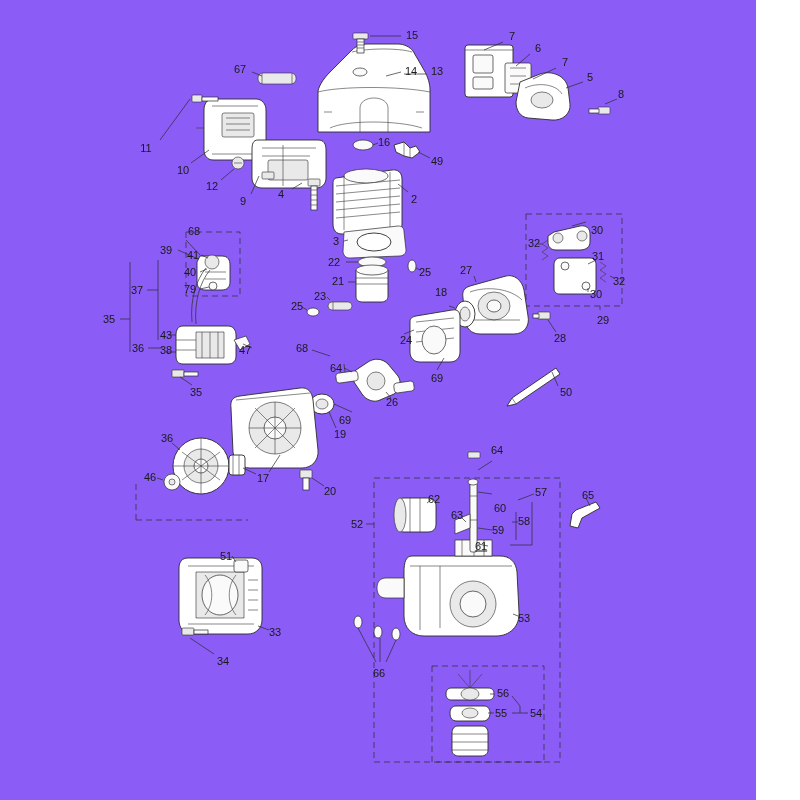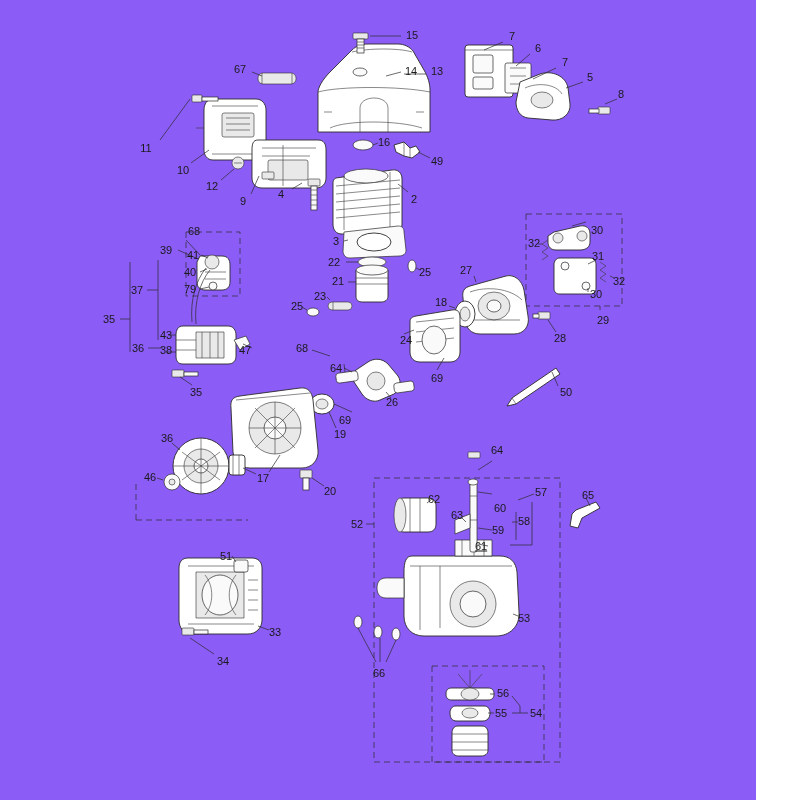--- a/index.html
+++ b/index.html
@@ -465,21 +465,21 @@
   <div class="callout" style="left:166px; top:350px;">38</div>
   <div class="callout" style="left:245px; top:350px;">47</div>
   <div class="callout" style="left:196px; top:392px;">35</div>
   <div class="callout" style="left:597px; top:230px;">30</div>
   <div class="callout" style="left:534px; top:243px;">32</div>
   <div class="callout" style="left:598px; top:256px;">31</div>
   <div class="callout" style="left:596px; top:294px;">30</div>
   <div class="callout" style="left:619px; top:281px;">32</div>
   <div class="callout" style="left:603px; top:320px;">29</div>
   <div class="callout" style="left:466px; top:270px;">27</div>
-  <div class="callout" style="left:441px; top:302px;">18</div>
+  <div class="callout" style="left:441px; top:292px;">18</div>
   <div class="callout" style="left:560px; top:338px;">28</div>
   <div class="callout" style="left:302px; top:348px;">68</div>
   <div class="callout" style="left:406px; top:340px;">24</div>
   <div class="callout" style="left:336px; top:368px;">64</div>
   <div class="callout" style="left:437px; top:378px;">69</div>
   <div class="callout" style="left:566px; top:392px;">50</div>
   <div class="callout" style="left:392px; top:402px;">26</div>
   <div class="callout" style="left:345px; top:420px;">69</div>
   <div class="callout" style="left:340px; top:434px;">19</div>
   <div class="callout" style="left:167px; top:438px;">36</div>

